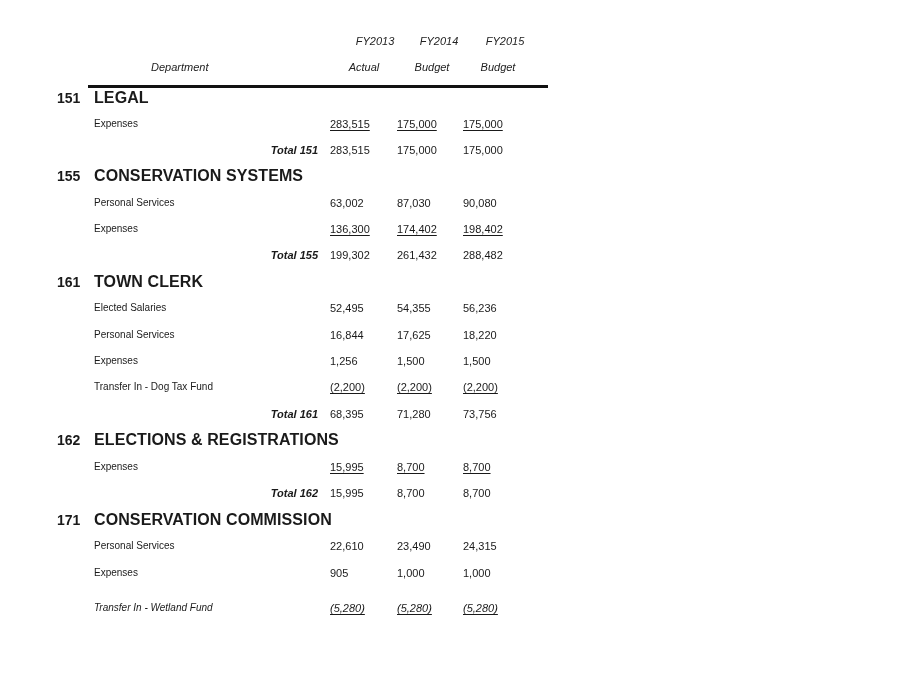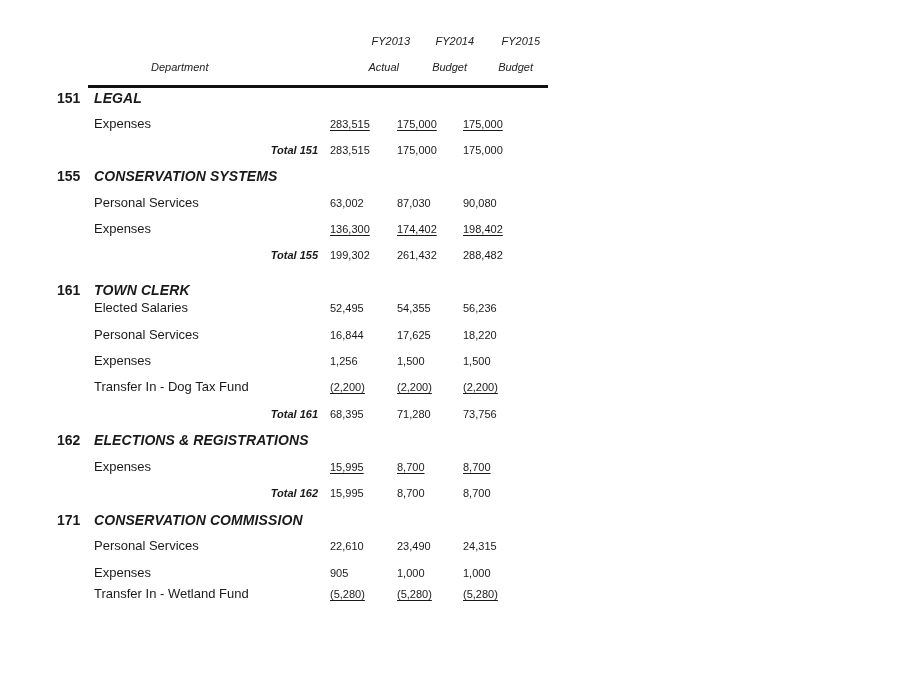--- a/index.html
+++ b/index.html
@@ -23,21 +23,21 @@
       width: 900px;
       height: 695px;
     }
     .hdr {
       position: absolute;
       font-style: italic;
       font-size: 11px;
       color: #222;
     }
     .hdr.num {
-      text-align: right;
+      text-align: center;
       width: 70px;
     }
     .rule {
       position: absolute;
       left: 88px;
       top: 85px;
       width: 460px;
       height: 3px;
       background: #111;
     }
@@ -51,28 +51,27 @@
     .code {
       position: absolute;
       left: 57px;
       font-weight: bold;
       font-size: 14px;
     }
     .dept-name {
       position: absolute;
       left: 94px;
       font-weight: bold;
-      font-size: 14px;
+      font-size: 16px;
       letter-spacing: 0.1px;
-      font-style: italic;
     }
     .line-label {
       position: absolute;
       left: 94px;
-      font-size: 13px;
+      font-size: 10px;
     }
     .total-label {
       position: absolute;
       right: 282px; 
       font-weight: bold;
       font-style: italic;
       font-size: 11px;
       text-align: right;
     }
     .val {
@@ -138,21 +137,21 @@
     <span class="val v2 u">174,402</span>
     <span class="val v3 u">198,402</span>
   </div>
   <div class="row" style="top:247px;">
     <span class="total-label">Total 155</span>
     <span class="val v1">199,302</span>
     <span class="val v2">261,432</span>
     <span class="val v3">288,482</span>
   </div>
 
-  <div class="row" style="top:274px;margin-top:8px;">
+  <div class="row" style="top:274px;">
     <span class="code">161</span>
     <span class="dept-name">TOWN CLERK</span>
   </div>
   <div class="row" style="top:300px;">
     <span class="line-label">Elected Salaries</span>
     <span class="val v1">52,495</span>
     <span class="val v2">54,355</span>
     <span class="val v3">56,236</span>
   </div>
   <div class="row" style="top:327px;">
@@ -206,20 +205,20 @@
     <span class="val v1">22,610</span>
     <span class="val v2">23,490</span>
     <span class="val v3">24,315</span>
   </div>
   <div class="row" style="top:565px;">
     <span class="line-label">Expenses</span>
     <span class="val v1">905</span>
     <span class="val v2">1,000</span>
     <span class="val v3">1,000</span>
   </div>
-  <div class="row" style="top:586px;">
+  <div class="row" style="top:600px;font-style:italic;">
     <span class="line-label">Transfer In - Wetland Fund</span>
     <span class="val v1 u">(5,280)</span>
     <span class="val v2 u">(5,280)</span>
     <span class="val v3 u">(5,280)</span>
   </div>
 
 </div>
 
 </body></html>

